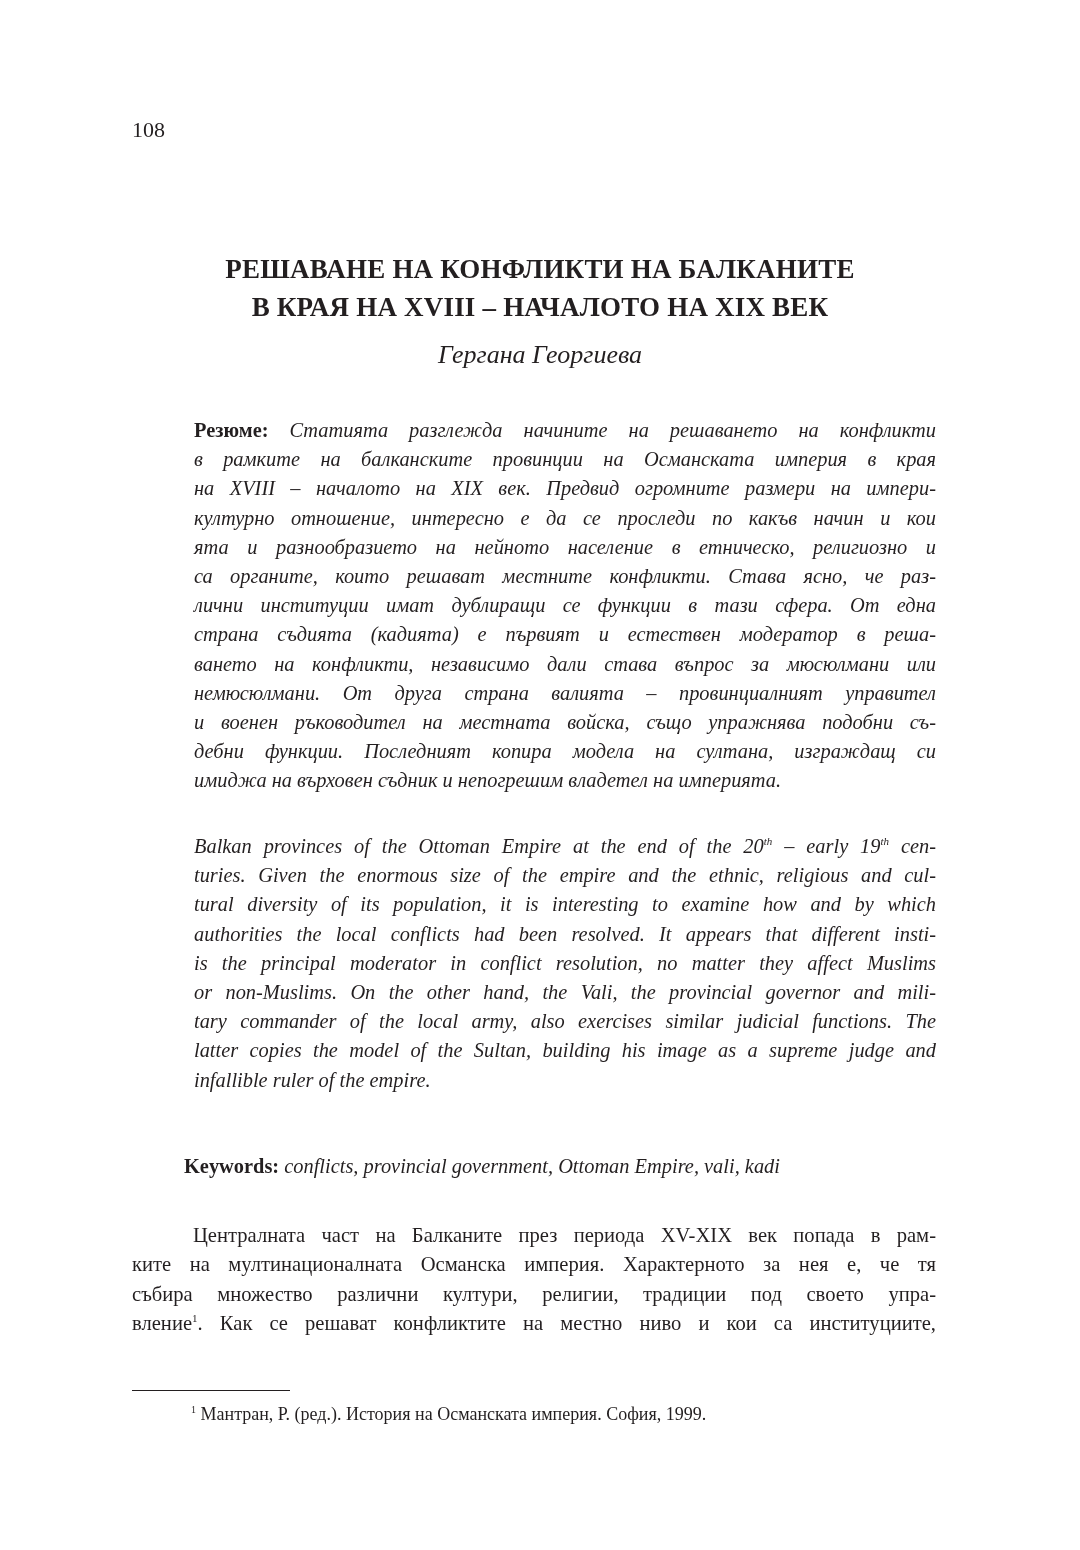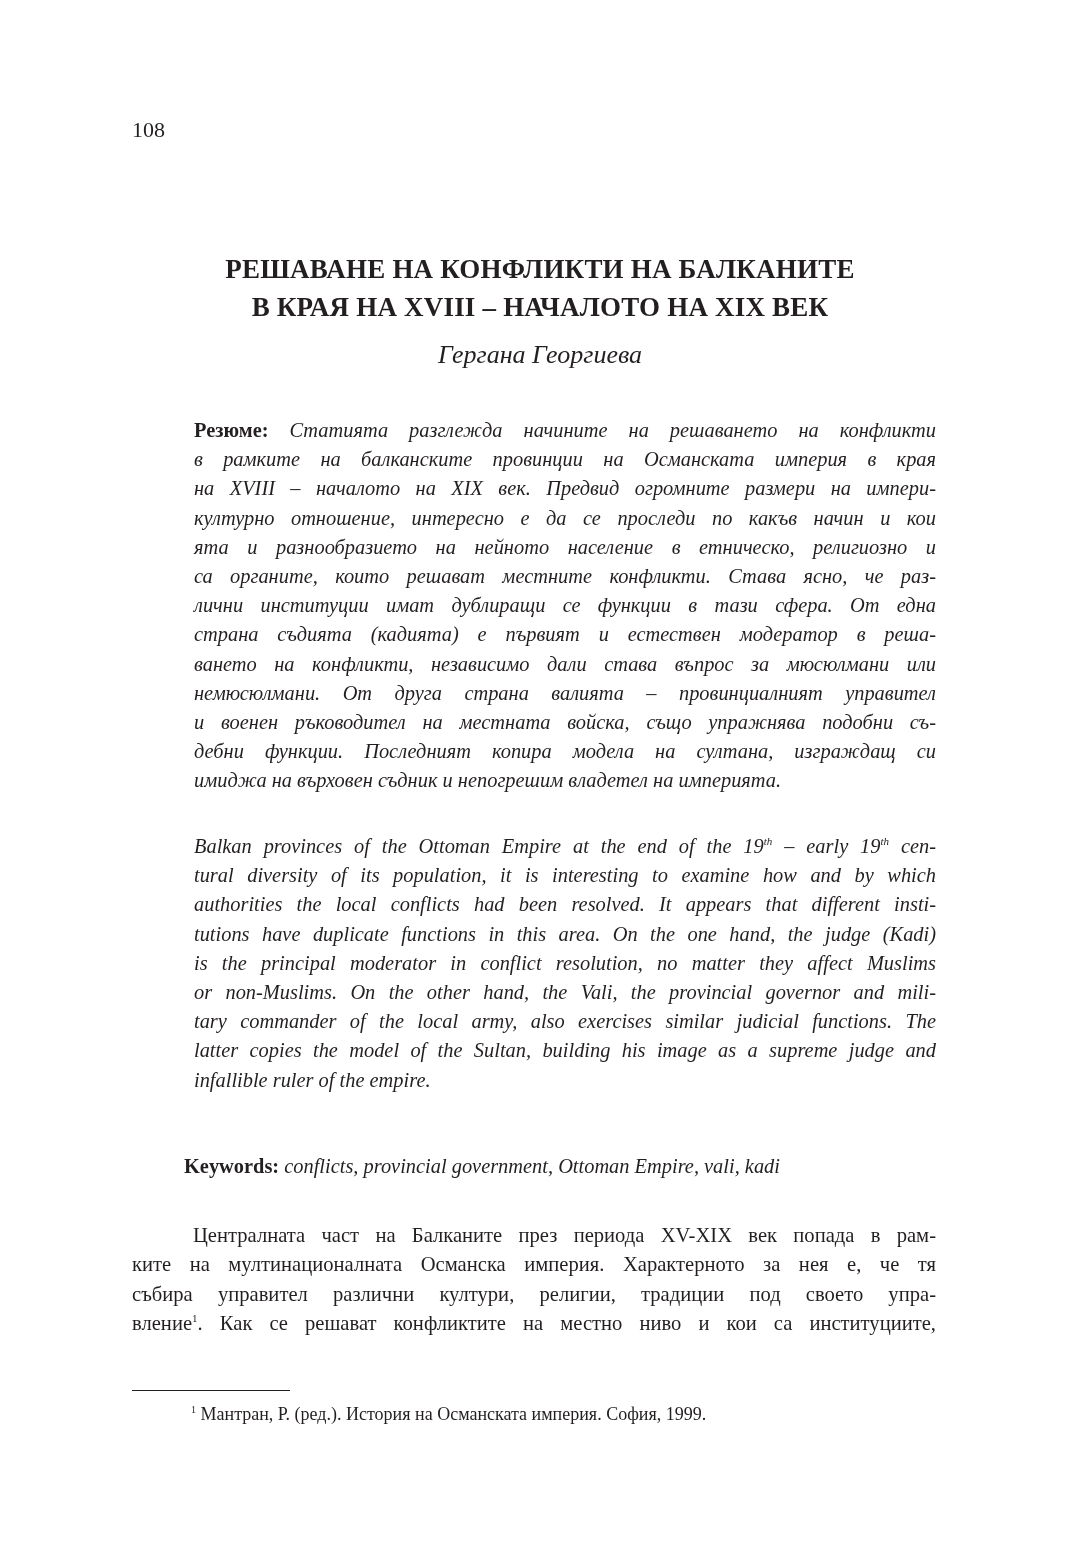--- a/index.html
+++ b/index.html
@@ -133,39 +133,39 @@
   <span class="ln it">лични институции имат дублиращи се функции в тази сфера. От една</span>
   <span class="ln it">страна съдията (кадията) е първият и естествен модератор в реша-</span>
   <span class="ln it">ването на конфликти, независимо дали става въпрос за мюсюлмани или</span>
   <span class="ln it">немюсюлмани. От друга страна валията – провинциалният управител</span>
   <span class="ln it">и военен ръководител на местната войска, също упражнява подобни съ-</span>
   <span class="ln it">дебни функции. Последният копира модела на султана, изграждащ си</span>
   <span class="ln it last">имиджа на върховен съдник и непогрешим владетел на империята.</span>
 </div>
 
 <div class="block abstract">
-  <span class="ln it"><span>Balkan provinces of the Ottoman Empire at the end of the 19</span><sup>th</sup><span> – early 19</span><sup>th</sup><span> cen-</span></span>
+  <span class="ln it"><span>Balkan provinces of the Ottoman Empire at the end of the 20</span><sup>th</sup><span> – early 19</span><sup>th</sup><span> cen-</span></span>
+  <span class="ln it">turies. Given the enormous size of the empire and the ethnic, religious and cul-</span>
   <span class="ln it">tural diversity of its population, it is interesting to examine how and by which</span>
   <span class="ln it">authorities the local conflicts had been resolved. It appears that different insti-</span>
-  <span class="ln it">tutions have duplicate functions in this area. On the one hand, the judge (Kadi)</span>
   <span class="ln it">is the principal moderator in conflict resolution, no matter they affect Muslims</span>
   <span class="ln it">or non-Muslims. On the other hand, the Vali, the provincial governor and mili-</span>
   <span class="ln it">tary commander of the local army, also exercises similar judicial functions. The</span>
   <span class="ln it">latter copies the model of the Sultan, building his image as a supreme judge and</span>
   <span class="ln it last">infallible ruler of the empire.</span>
 </div>
 
 <div class="keywords">
   <span class="lbl">Keywords:</span><span class="it"> conflicts, provincial government, Ottoman Empire, vali, kadi</span>
 </div>
 
 <div class="body-text">
   <span class="ln first">Централната част на Балканите през периода XV-XIX век попада в рам-</span>
   <span class="ln">ките на мултинационалната Османска империя. Характерното за нея е, че тя</span>
-  <span class="ln">събира управител различни култури, религии, традиции под своето упра-</span>
+  <span class="ln">събира множество различни култури, религии, традиции под своето упра-</span>
   <span class="ln"><span>вление</span><sup>1</sup><span>. Как се решават конфликтите на местно ниво и кои са институциите,</span></span>
 </div>
 
 <div class="fn-rule"></div>
 
 <div class="footnote">
   <sup>1</sup><span> Мантран, Р. (ред.). История на Османската империя. София, 1999.</span>
 </div>
 
 </body></html>

